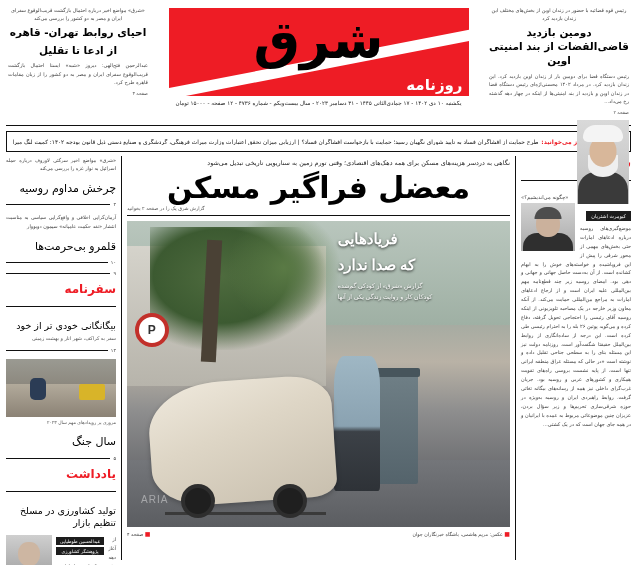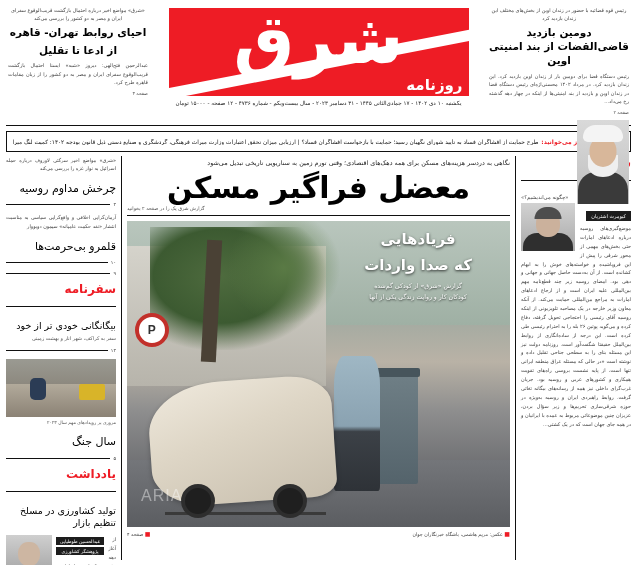--- a/index.html
+++ b/index.html
@@ -14,21 +14,21 @@
 
   
   .masthead{display:flex;flex-direction:row-reverse;align-items:flex-start;
     height:122px;box-sizing:border-box;padding:6px 8px 0 8px;}
   .mh-col{width:140px;box-sizing:border-box;}
   .mh-center{flex:1;position:relative;display:flex;flex-direction:column;align-items:center;}
 
   .logo-box{position:relative;width:300px;height:88px;background:#EE1C25;
     margin:2px auto 0 auto;overflow:hidden;}
   .logo-word{position:absolute;inset:0;display:flex;align-items:center;justify-content:center;
-    color:#ffffff;font-size:68px;font-weight:bold;letter-spacing:-2px;line-height:1;
+    color:#000000;font-size:52px;font-weight:bold;letter-spacing:-2px;line-height:1;
     font-family:"DejaVu Sans",sans-serif;padding-bottom:24px;}
   .logo-sub{position:absolute;bottom:2px;right:6px;color:#ffffff;font-size:15px;font-weight:bold;}
   .logo-swoosh{position:absolute;left:-12%;top:58%;width:124%;height:11px;background:#fff;
     transform:rotate(-11deg);border-radius:6px;}
 
   .dateline{width:100%;text-align:center;font-size:5.6px;letter-spacing:.2px;
     color:#222;margin-top:4px;white-space:nowrap;}
   .rule-black{border-top:1.6px solid #111;margin:3px 6px 0 6px;}
 
   
@@ -120,21 +120,21 @@
   .ph-wheel{position:absolute;bottom:3%;width:26px;height:26px;border-radius:50%;
     background:#1f1f1f;border:4px solid #2e2e2e;}
   .ph-w1{left:14%;}
   .ph-w2{left:38%;}
   .ph-road{position:absolute;bottom:0;left:0;right:0;height:22%;
     background:linear-gradient(180deg,#74767a,#5b5d61);}
   .ph-sign{position:absolute;top:30%;left:2%;width:26px;height:26px;border-radius:50%;
     background:#fff;border:4px solid #c2302a;color:#333;font-size:12px;font-weight:bold;
     display:flex;align-items:center;justify-content:center;font-family:"Liberation Sans",sans-serif;}
 
-  .overlay{position:absolute;top:3%;right:3%;width:42%;text-align:center;}
+  .overlay{position:absolute;top:3%;right:3%;width:42%;text-align:left;font-family:Liberation Serif, serif;}
   .ov-head{font-size:15px;font-weight:bold;color:#ffffff;line-height:1.3;
     text-shadow:0 1px 3px rgba(0,0,0,.75);margin-bottom:6px;}
   .ov-sub{font-size:6.2px;color:#ffffff;line-height:1.75;
     text-shadow:0 1px 2px rgba(0,0,0,.8);}
 
   .caption-row{display:flex;justify-content:space-between;align-items:center;margin-top:3px;}
   .cap{font-size:4.8px;color:#444;}
   .cap .dot{color:#EE1C25;font-size:6px;}
 
   
@@ -149,21 +149,21 @@
   .yad-photo{width:46px;height:46px;float:left;margin:0 4px 2px 0;position:relative;overflow:hidden;
     background:linear-gradient(180deg,#cfcfcf,#9e9e9e);}
   .yad-photo .f{position:absolute;top:7px;left:50%;transform:translateX(-50%);
     width:22px;height:24px;background:#cdb6a2;border-radius:45%;}
   .yad-photo .s{position:absolute;bottom:0;left:50%;transform:translateX(-50%);
     width:42px;height:15px;background:#1f1f1f;border-radius:12px 12px 0 0;}
   .yad-body{font-size:4.9px;line-height:1.8;color:#3b3b3b;text-align:justify;}
   .badge-stack{float:left;margin:2px 4px 0 0;text-align:center;}
   .badge-sm{display:block;background:#1d1d1d;color:#fff;font-size:4.6px;padding:1.5px 4px;margin-bottom:2px;}
 
-  .watermark{position:absolute;bottom:22px;left:14px;font-size:16px;color:rgba(255,255,255,.42);
+  .watermark{position:absolute;bottom:22px;left:14px;font-size:10px;color:rgba(255,255,255,.42);
     font-family:"Liberation Sans",sans-serif;letter-spacing:1px;}
 </style>
 </head>
 <body>
 
 <div class="page">
 
   <div class="masthead">
 
     <div class="mh-col flank">
@@ -241,21 +241,21 @@
         </div>
         <div class="ph-person"></div>
         <div class="ph-bag"></div>
         <div class="ph-cart"></div>
         <div class="ph-wheel ph-w1"></div>
         <div class="ph-wheel ph-w2"></div>
         <div class="ph-sign">P</div>
 
         <div class="overlay">
           <div class="ov-head">فریادهایی</div>
-          <div class="ov-head">که صدا واردات</div>
+          <div class="ov-head">که صدا ندارد</div>
           <div class="ov-sub">گزارش «شرق» از کودکی گم‌شده</div>
           <div class="ov-sub">کودکان کار و روایت زندگی یکی از آنها</div>
         </div>
         <div class="watermark">ARIA</div>
       </div>
 
       <div class="caption-row">
         <div class="cap"><span class="dot">■</span>&nbsp;<span>عکس: مریم هاشمی، باشگاه خبرنگاران جوان</span></div>
         <div class="cap"><span class="dot">■</span>&nbsp;<span>صفحه ۴</span></div>
       </div>

